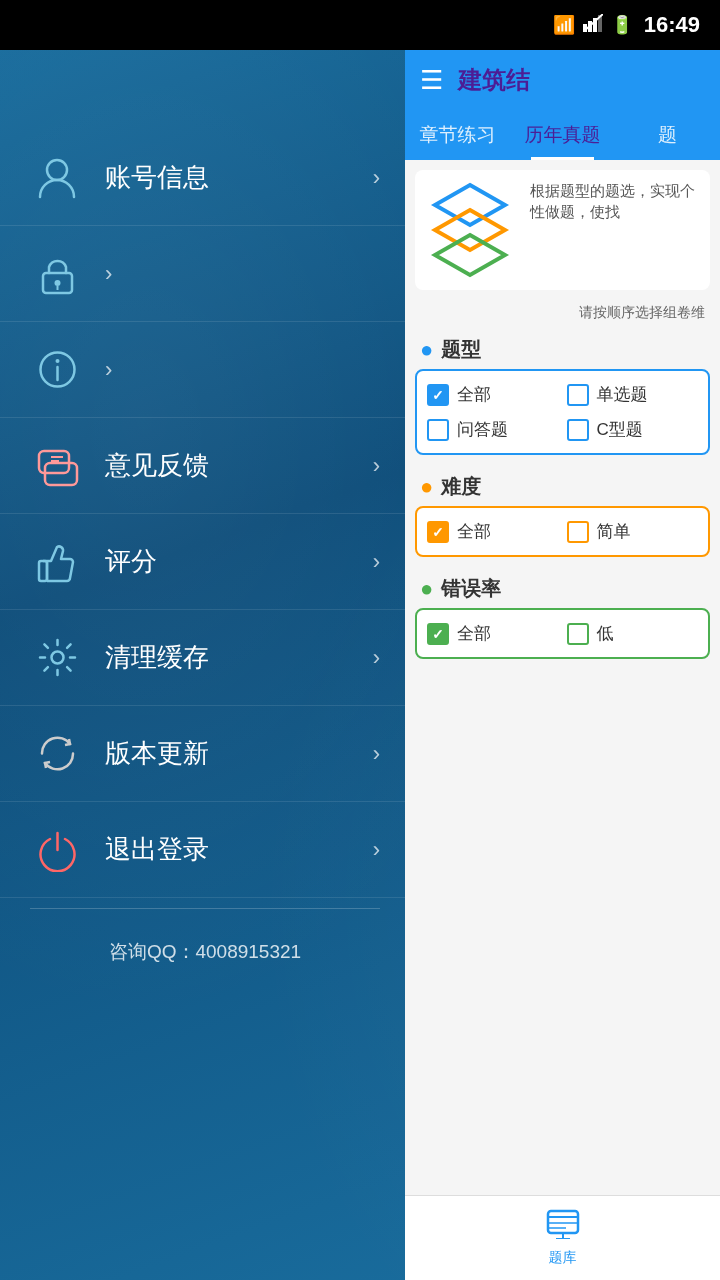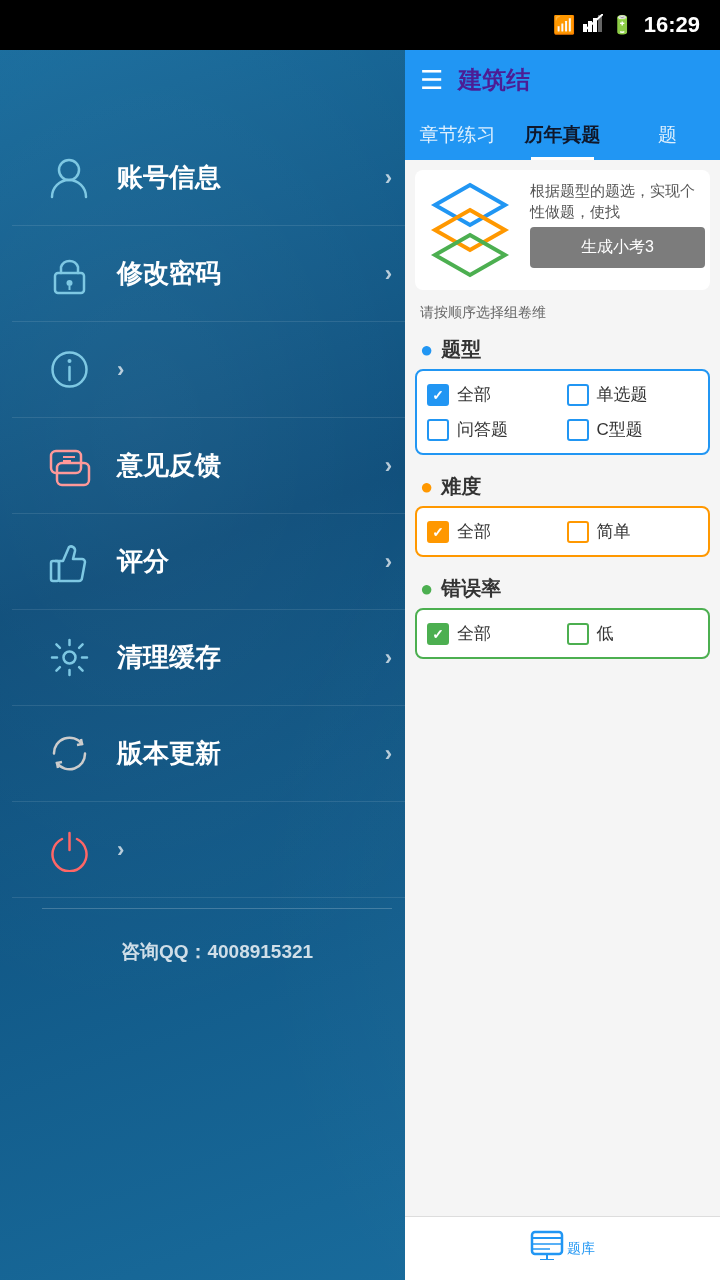--- a/index.html
+++ b/index.html
@@ -49,25 +49,24 @@
       width: 720px;
       height: 1230px;
       background: radial-gradient(ellipse at 20% 30%, rgba(255,255,255,0.05) 0%, transparent 50%),
                   radial-gradient(ellipse at 80% 70%, rgba(255,255,255,0.03) 0%, transparent 40%);
     }
 
     
     .sidebar {
       position: absolute;
       top: 50px;
-      left: 12px;
+      left: 0;
       width: 410px;
       height: 876px;
       padding: 80px 0 0 0;
-      font-weight: bold;
     }
 
     .menu-item {
       display: flex;
       align-items: center;
       padding: 20px 30px;
       color: white;
       cursor: pointer;
       position: relative;
       border-bottom: 1px solid rgba(255,255,255,0.1);
@@ -160,22 +159,22 @@
     .tab {
       flex: 1;
       text-align: center;
       padding: 12px 5px;
       color: rgba(255,255,255,0.85);
       font-size: 19px;
       cursor: pointer;
       position: relative;
     }
     .tab.active {
-      color: #0f172a;
-      font-weight: bold;
+      color: #4c1d95;
+      font-weight: normal;
     }
     .tab.active::after {
       content: '';
       position: absolute;
       bottom: 0;
       left: 20%;
       width: 60%;
       height: 3px;
       background: white;
     }
@@ -218,21 +217,21 @@
       border-radius: 4px;
       cursor: pointer;
       flex-shrink: 0;
       white-space: nowrap;
     }
 
     .tip-text {
       color: #666;
       font-size: 14px;
       padding: 6px 5px;
-      text-align: left;
+      text-align: right;
     }
 
     
     .section-title {
       display: flex;
       align-items: center;
       gap: 8px;
       font-size: 20px;
       font-weight: bold;
       color: #333;
@@ -309,21 +308,21 @@
     .bottom-nav {
       background: white;
       border-top: 1px solid #ddd;
       display: flex;
       justify-content: center;
       padding: 8px;
       flex-shrink: 0;
     }
     .nav-item {
       display: flex;
-      flex-direction: row;
+      flex-direction: column;
       align-items: center;
       gap: 3px;
       cursor: pointer;
       padding: 5px 15px;
     }
     .nav-item-icon {
       font-size: 28px;
       color: #2196F3;
     }
     .nav-item-label {
@@ -346,21 +345,21 @@
       <svg width="20" height="18" viewBox="0 0 20 18" fill="white">
         <rect x="0" y="10" width="4" height="8" fill="white"></rect>
         <rect x="5" y="7" width="4" height="11" fill="white"></rect>
         <rect x="10" y="4" width="4" height="14" fill="white"></rect>
         <rect x="15" y="1" width="4" height="17" fill="rgba(255,255,255,0.4)"></rect>
         <line x1="0" y1="18" x2="20" y2="0" stroke="white" stroke-width="2"></line>
       </svg>
     </span>
     <span class="status-icon">🔋</span>
   </div>
-  <span class="time">16:29</span>
+  <span class="time">16:49</span>
 </div>
 
 <div class="bg-stars"></div>
 
 <div class="sidebar">
 
   <div class="menu-item">
     <div class="menu-icon">
       <svg viewBox="0 0 45 45" fill="none" xmlns="http://www.w3.org/2000/svg">
         <circle cx="22" cy="15" r="10" stroke="#7EC8E3" stroke-width="2.5" fill="none"></circle>
@@ -373,21 +372,20 @@
 
   <div class="menu-item">
     <div class="menu-icon">
       <svg viewBox="0 0 45 45" fill="none" xmlns="http://www.w3.org/2000/svg">
         <rect x="8" y="22" width="29" height="20" rx="3" stroke="#7EC8E3" stroke-width="2.5" fill="none"></rect>
         <path d="M14 22V16a9 9 0 0 1 17 0v6" stroke="#7EC8E3" stroke-width="2.5" fill="none" stroke-linecap="round"></path>
         <circle cx="22.5" cy="32" r="3" fill="#7EC8E3"></circle>
         <line x1="22.5" y1="35" x2="22.5" y2="39" stroke="#7EC8E3" stroke-width="2"></line>
       </svg>
     </div>
-    <span class="menu-label">修改密码</span>
     <span class="menu-arrow">›</span>
   </div>
 
   <div class="menu-item">
     <div class="menu-icon">
       <svg viewBox="0 0 45 45" fill="none" xmlns="http://www.w3.org/2000/svg">
         <circle cx="22.5" cy="22.5" r="17" stroke="#7EC8E3" stroke-width="2.5" fill="none"></circle>
         <line x1="22.5" y1="20" x2="22.5" y2="33" stroke="#7EC8E3" stroke-width="2.5" stroke-linecap="round"></line>
         <circle cx="22.5" cy="14" r="2" fill="#7EC8E3"></circle>
       </svg>
@@ -442,20 +440,21 @@
     <span class="menu-arrow">›</span>
   </div>
 
   <div class="menu-item">
     <div class="menu-icon">
       <svg viewBox="0 0 45 45" fill="none" xmlns="http://www.w3.org/2000/svg">
         <path d="M15 12a17 17 0 1 0 15 0" stroke="#FF6666" stroke-width="2.5" fill="none" stroke-linecap="round"></path>
         <line x1="22.5" y1="6" x2="22.5" y2="23" stroke="#FF6666" stroke-width="2.5" stroke-linecap="round"></line>
       </svg>
     </div>
+    <span class="menu-label">退出登录</span>
     <span class="menu-arrow">›</span>
   </div>
 
   <div class="divider-line"></div>
   <div class="contact-text">咨询QQ：4008915321</div>
 </div>
 
 <div class="right-panel">
 
   <div class="panel-header">
@@ -478,21 +477,20 @@
       <svg class="logo-img stack-logo" viewBox="0 0 100 100" xmlns="http://www.w3.org/2000/svg">
 
         <polygon points="50,5 85,25 50,45 15,25" fill="none" stroke="#2196F3" stroke-width="4"></polygon>
 
         <polygon points="50,30 85,50 50,70 15,50" fill="none" stroke="#FF9800" stroke-width="4"></polygon>
 
         <polygon points="50,55 85,75 50,95 15,75" fill="none" stroke="#4CAF50" stroke-width="4"></polygon>
       </svg>
       <div style="flex:1; display:flex; flex-direction:column; gap:5px;">
         <span class="logo-desc">根据题型的题选，实现个性做题，使找</span>
-        <button class="generate-btn">生成小考3</button>
       </div>
     </div>
 
     <div class="tip-text">请按顺序选择组卷维</div>
 
     <div class="section-title">
       <span class="dot-blue">●</span>
       <span>题型</span>
     </div>
     <div class="checkbox-group">

